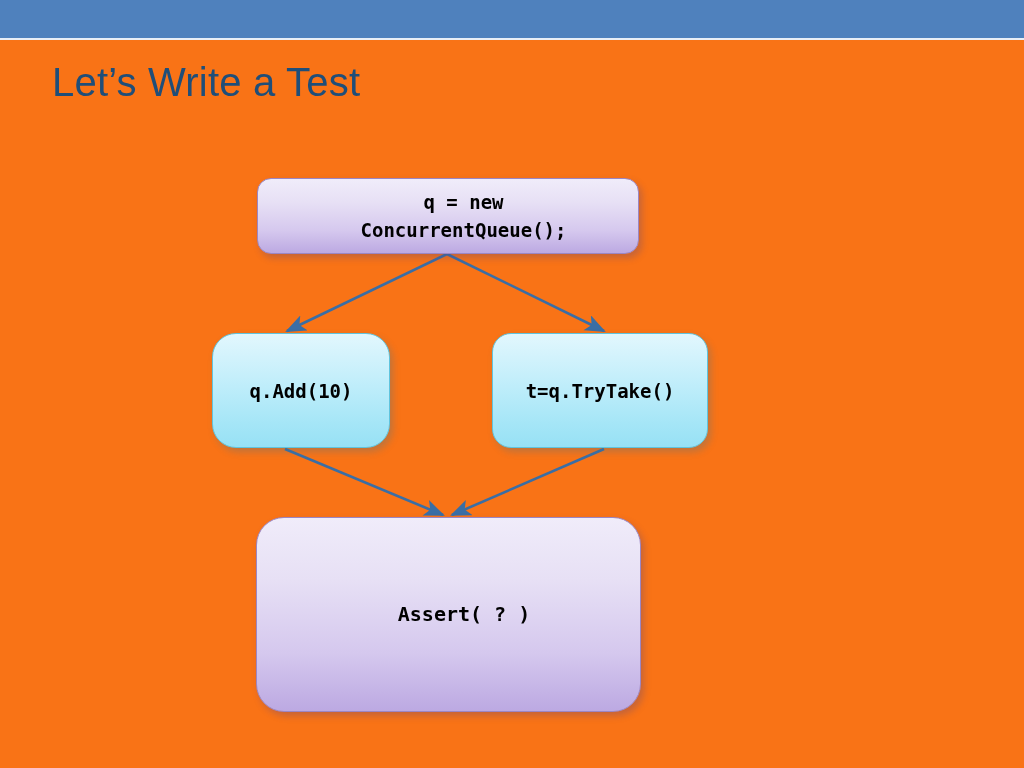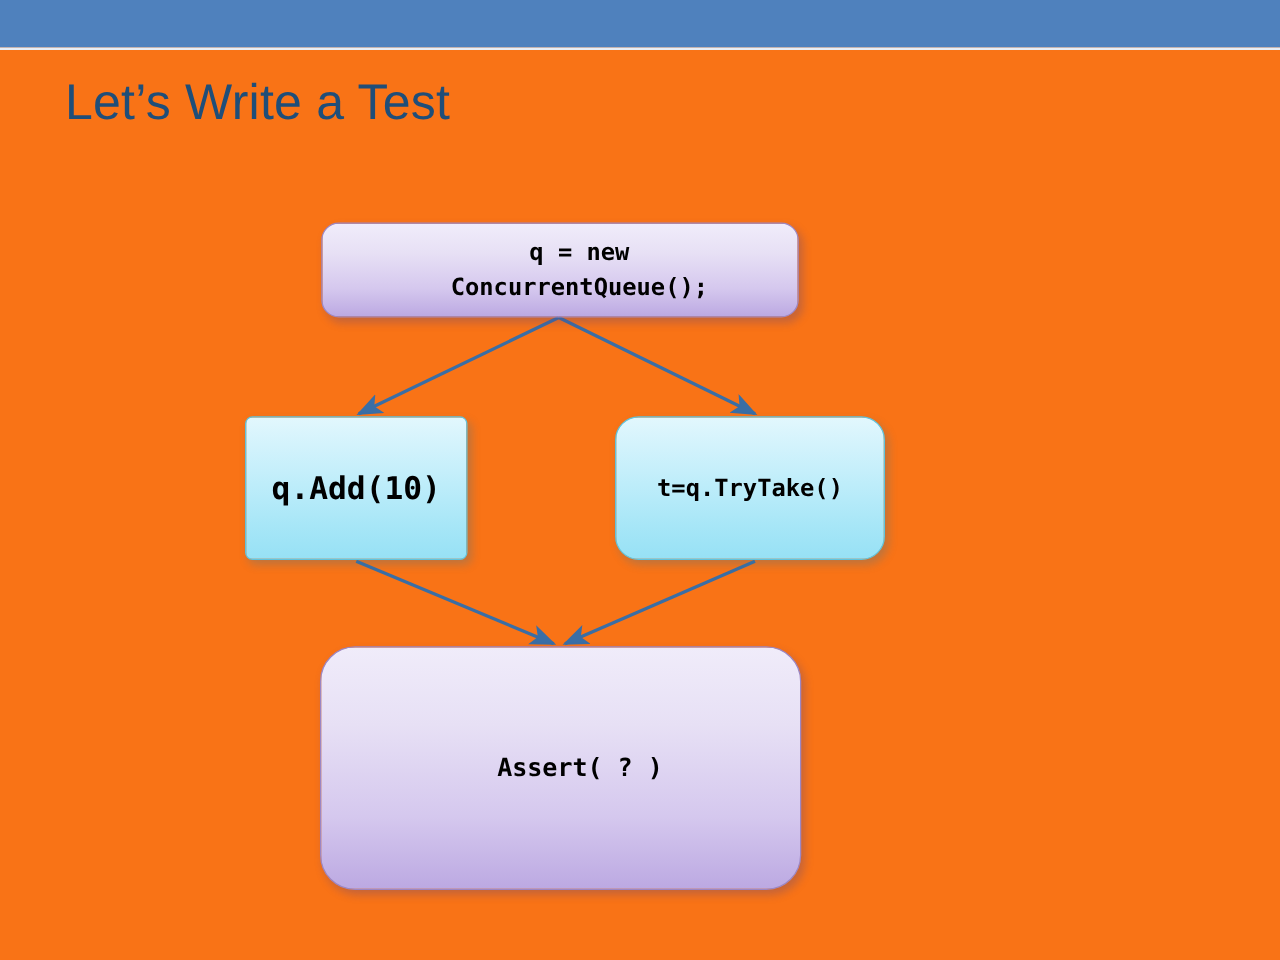--- a/index.html
+++ b/index.html
@@ -100,26 +100,26 @@
     left: 257px;
     top: 178px;
     width: 382px;
     height: 76px;
     border-radius: 14px;
     font-size: 19px;
     line-height: 28px;
   }
 
   #node-add {
-    left: 196px;
+    left: 212px;
     top: 333px;
     width: 178px;
     height: 115px;
-    border-radius: 6px;
-    font-size: 25px;
+    border-radius: 24px;
+    font-size: 19px;
   }
 
   #node-trytake {
     left: 492px;
     top: 333px;
     width: 216px;
     height: 115px;
     border-radius: 19px;
     font-size: 19px;
   }

